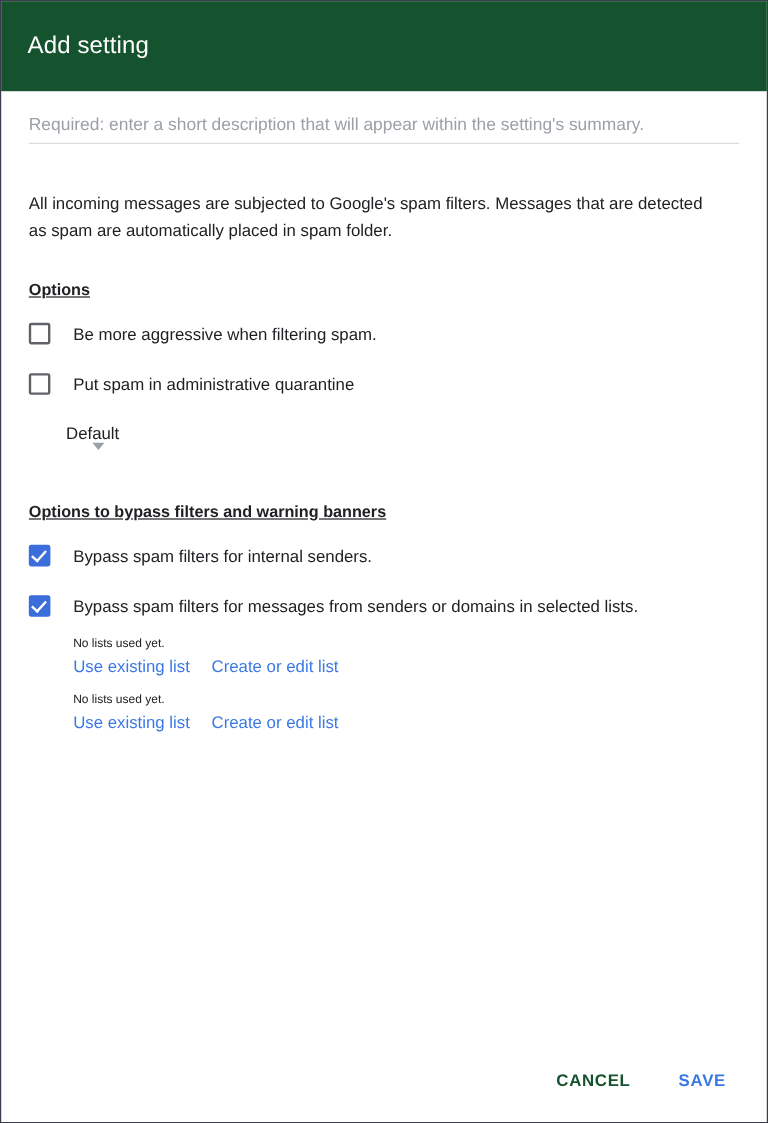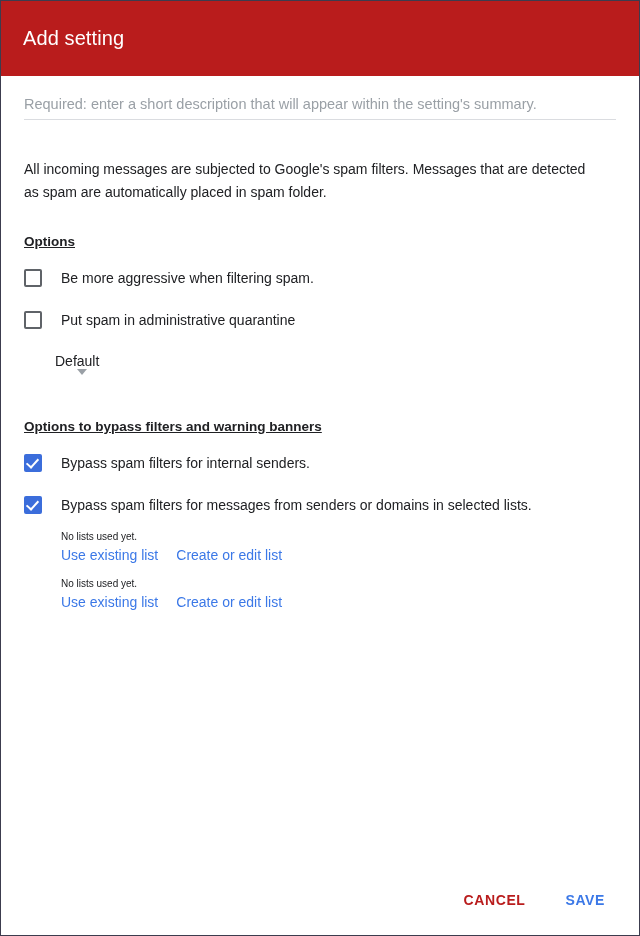--- a/index.html
+++ b/index.html
@@ -24,21 +24,21 @@
     border: 1px solid #3c3c4e;
     display: flex;
     flex-direction: column;
   }
 
   
   .dialog-header {
     box-sizing: border-box;
     height: 75px;
     flex: 0 0 75px;
-    background: #b91c1c;
+    background: #14532d;
     display: flex;
     align-items: center;
     padding: 0 22px;
   }
   .dialog-title {
     color: #ffffff;
     font-size: 20px;
     font-weight: 400;
     letter-spacing: 0.1px;
   }
@@ -207,21 +207,21 @@
   .btn {
     font-family: "Liberation Sans", sans-serif;
     font-size: 14px;
     font-weight: bold;
     letter-spacing: 0.6px;
     background: transparent;
     border: 0;
     padding: 9px 12px;
     cursor: pointer;
   }
-  .btn-cancel { color: #b91c1c; }
+  .btn-cancel { color: #14532d; }
   .btn-save { color: #3b78e7; }
 </style>
 </head>
 <body>
 
 <div class="dialog">
 
   <div class="dialog-header">
     <div class="dialog-title">Add setting</div>
   </div>

